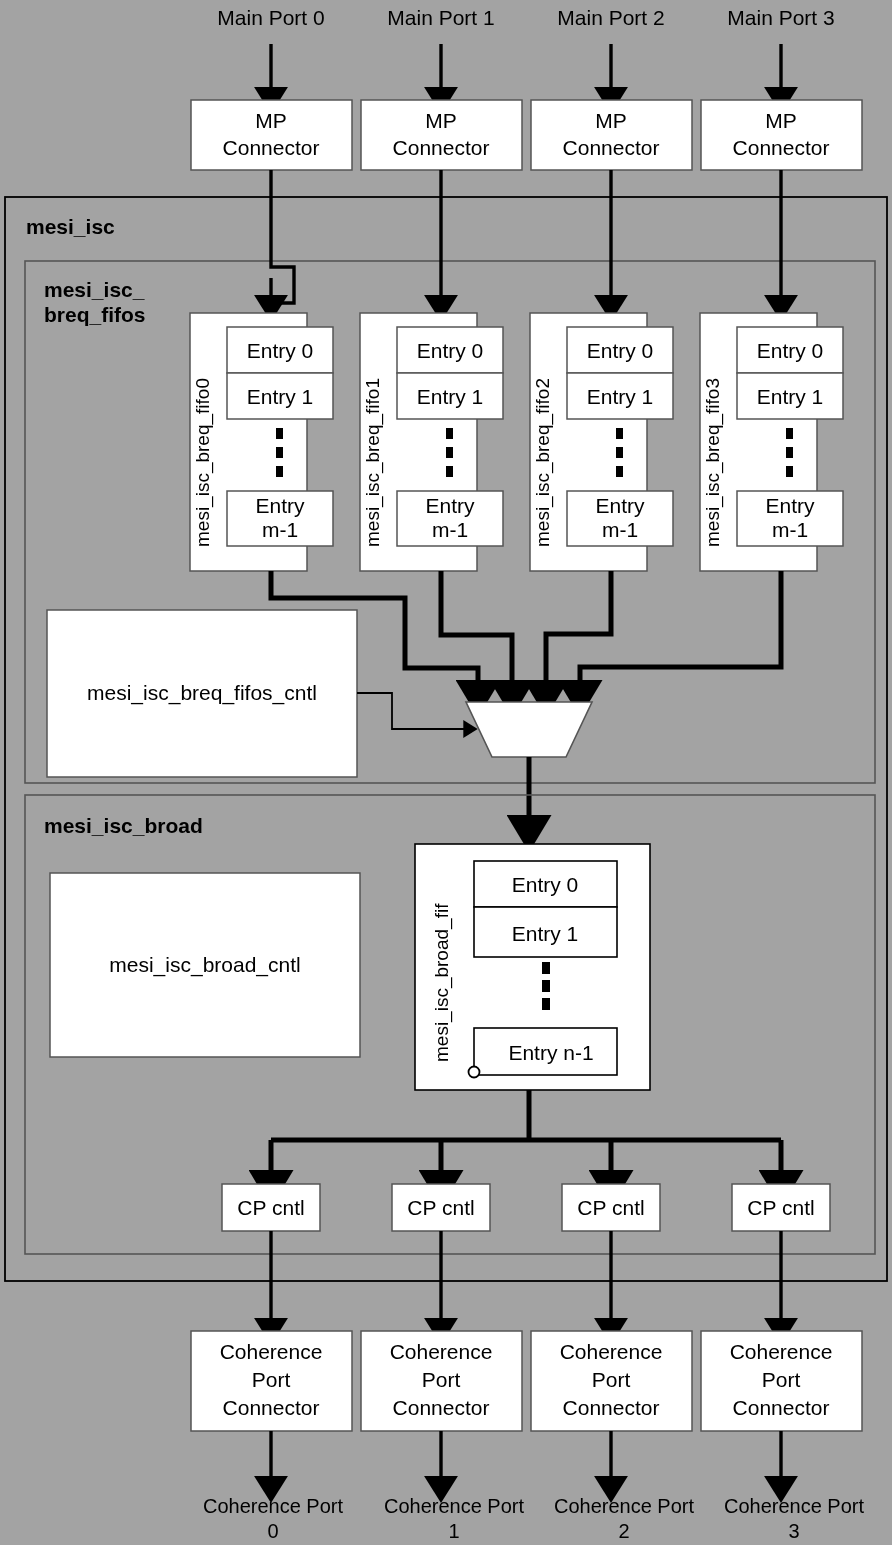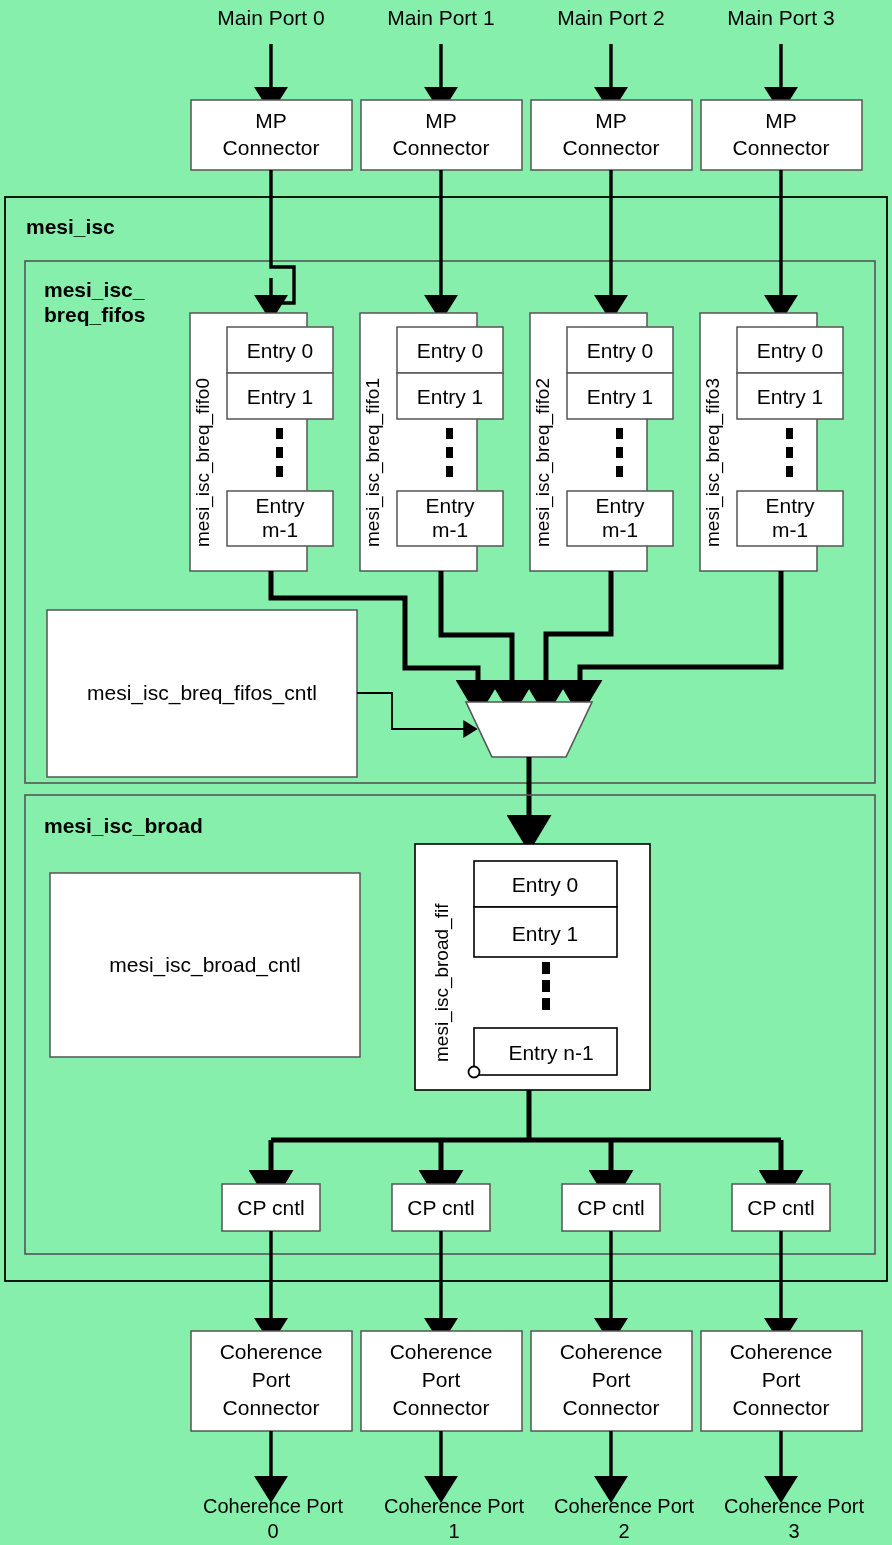--- a/index.html
+++ b/index.html
@@ -1,17 +1,17 @@
 <!DOCTYPE html>
 <html><head>
 <meta charset="utf-8">
 <style>
   html,body{margin:0;padding:0;background:#fff;}
   body{width:892px;height:1545px;font-family:"Liberation Sans",sans-serif;}
-  #stage{position:relative;width:892px;height:1545px;overflow:hidden;background:#86efac;}
+  #stage{position:relative;width:892px;height:1545px;overflow:hidden;background:#a3a3a3;}
   svg{position:absolute;left:0;top:0;}
   .box{fill:#fff;stroke:#000;stroke-width:1.6;}
   .boxgray{fill:#fff;stroke:#555;stroke-width:1.5;}
   .outer{fill:none;stroke:#000;stroke-width:1.8;}
   .inner{fill:none;stroke:#555;stroke-width:1.6;}
   .thin{fill:none;stroke:#000;stroke-width:1.8;}
   .thick{fill:none;stroke:#000;stroke-width:5;}
   .med{fill:none;stroke:#000;stroke-width:3.4;}
   .mux{fill:#fff;stroke:#555;stroke-width:1.6;}
   text{font-family:"Liberation Sans",sans-serif;fill:#000;}

